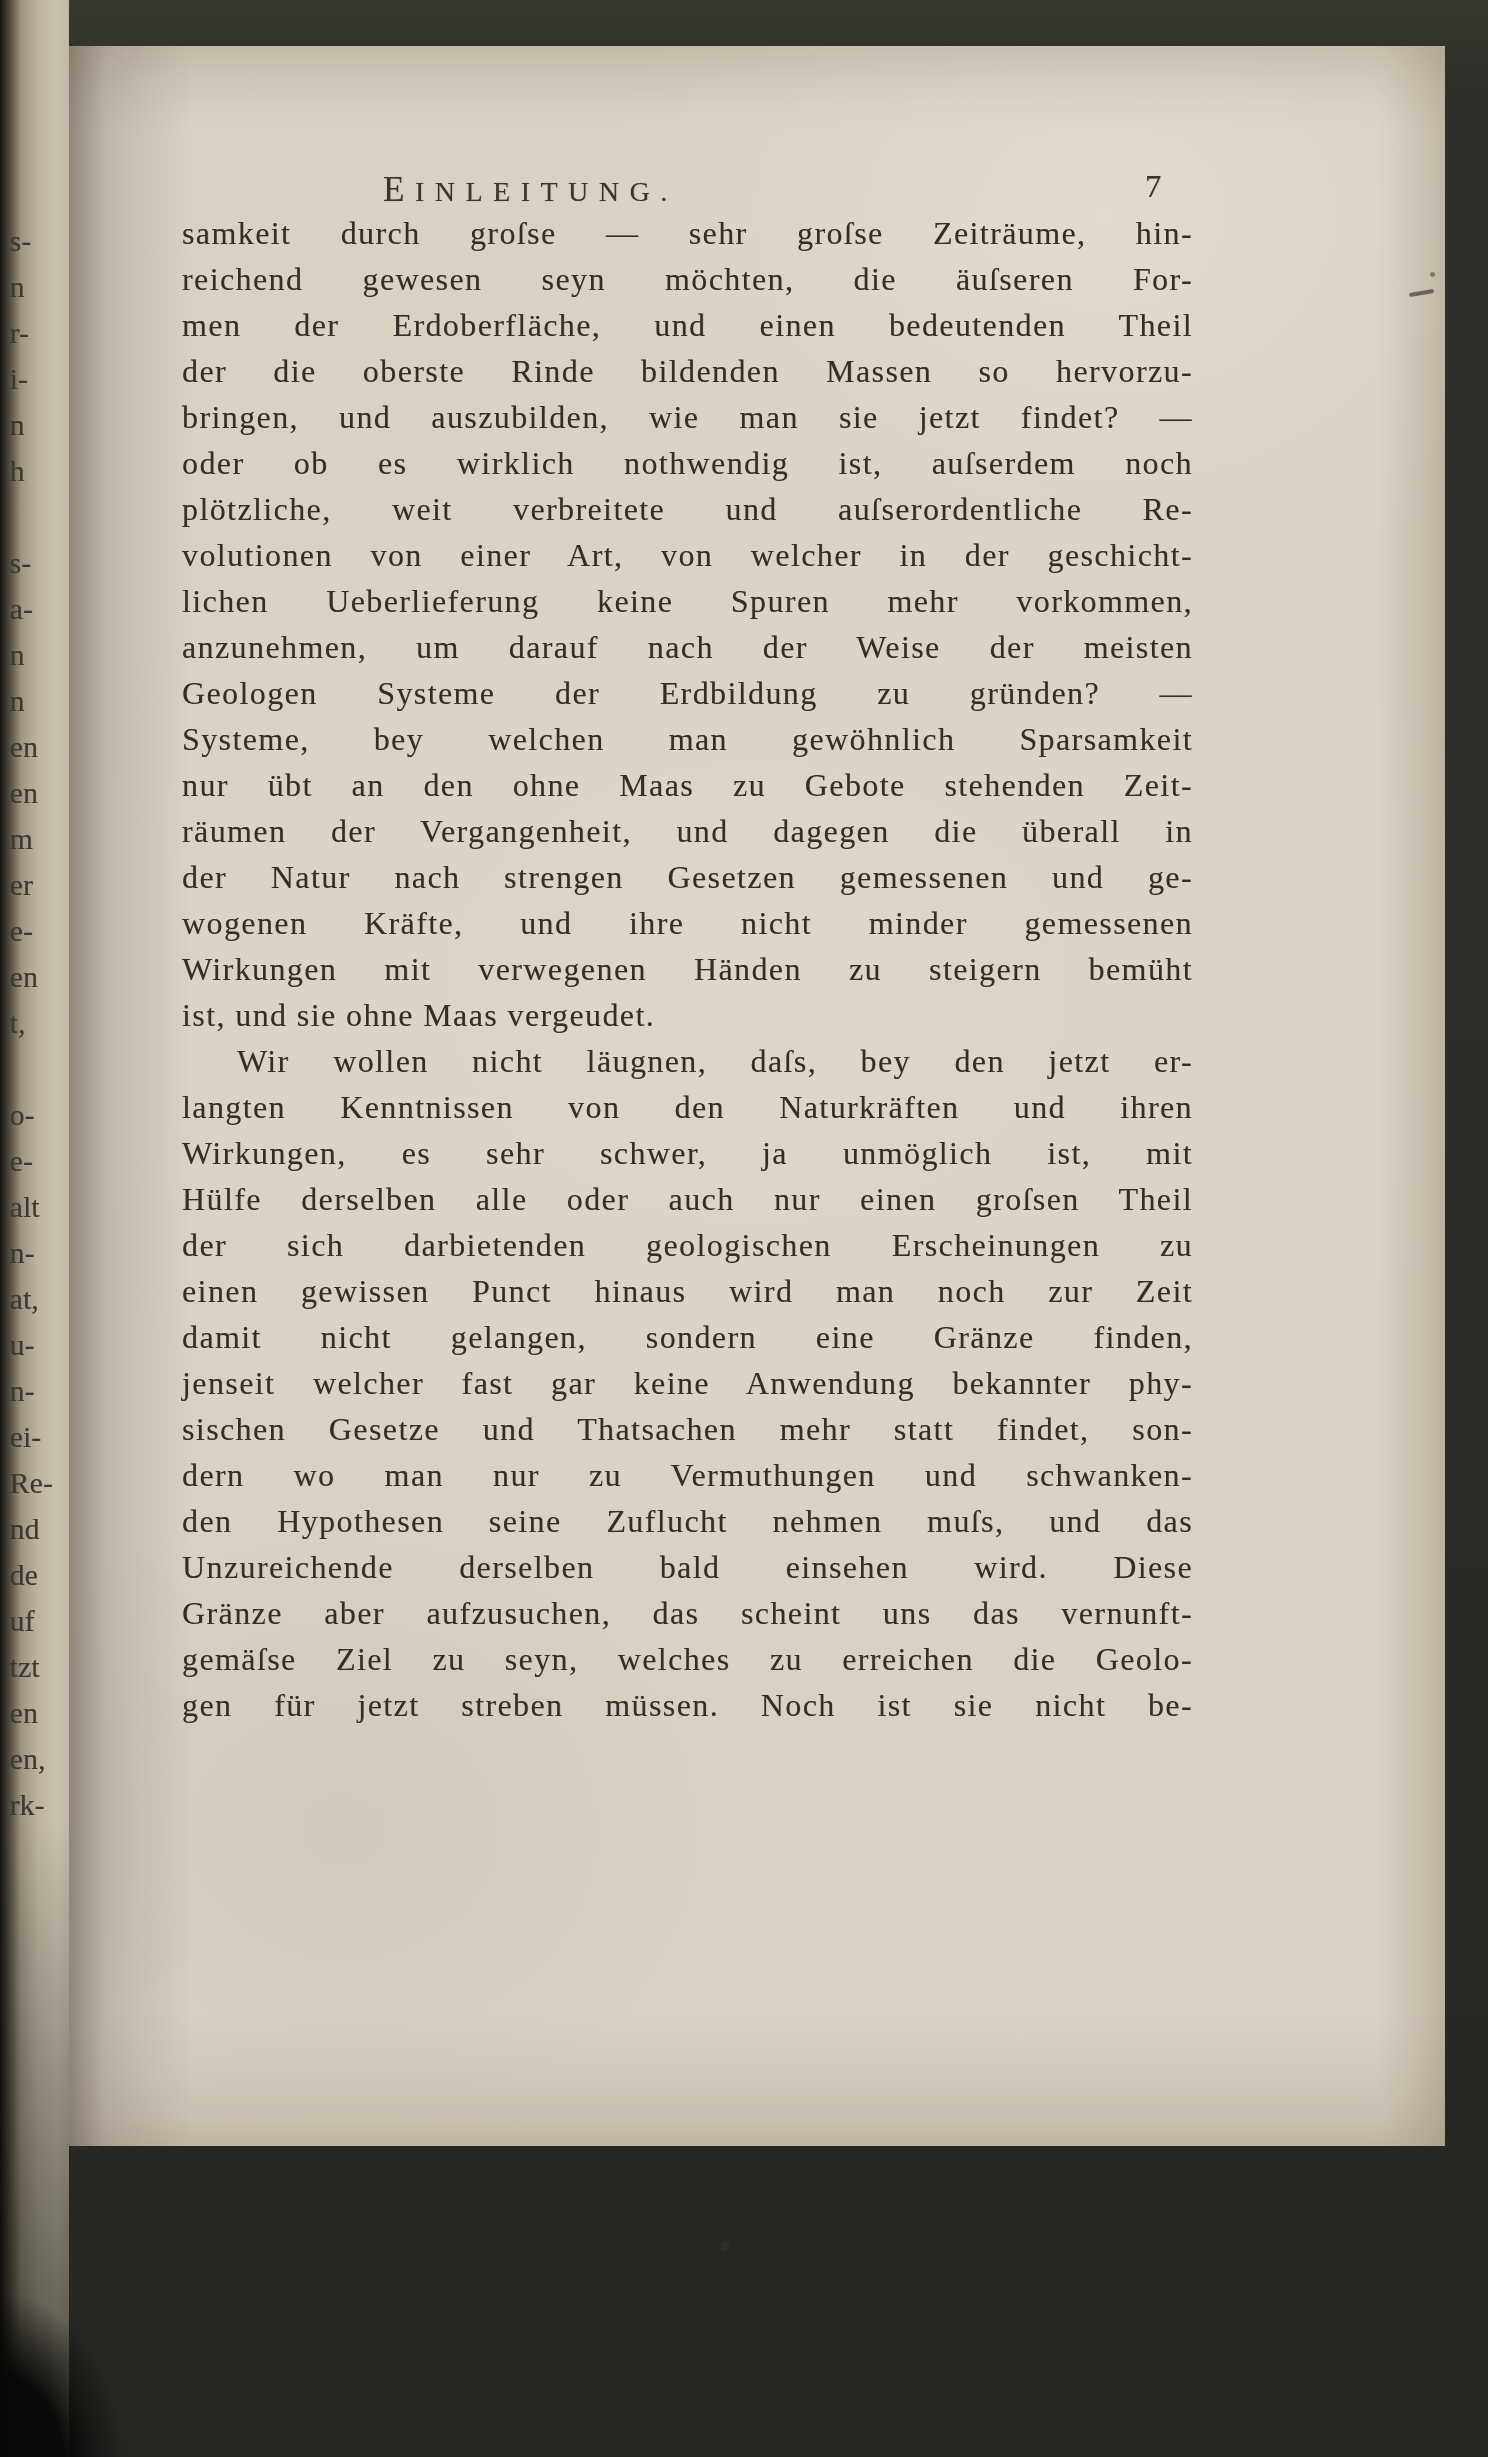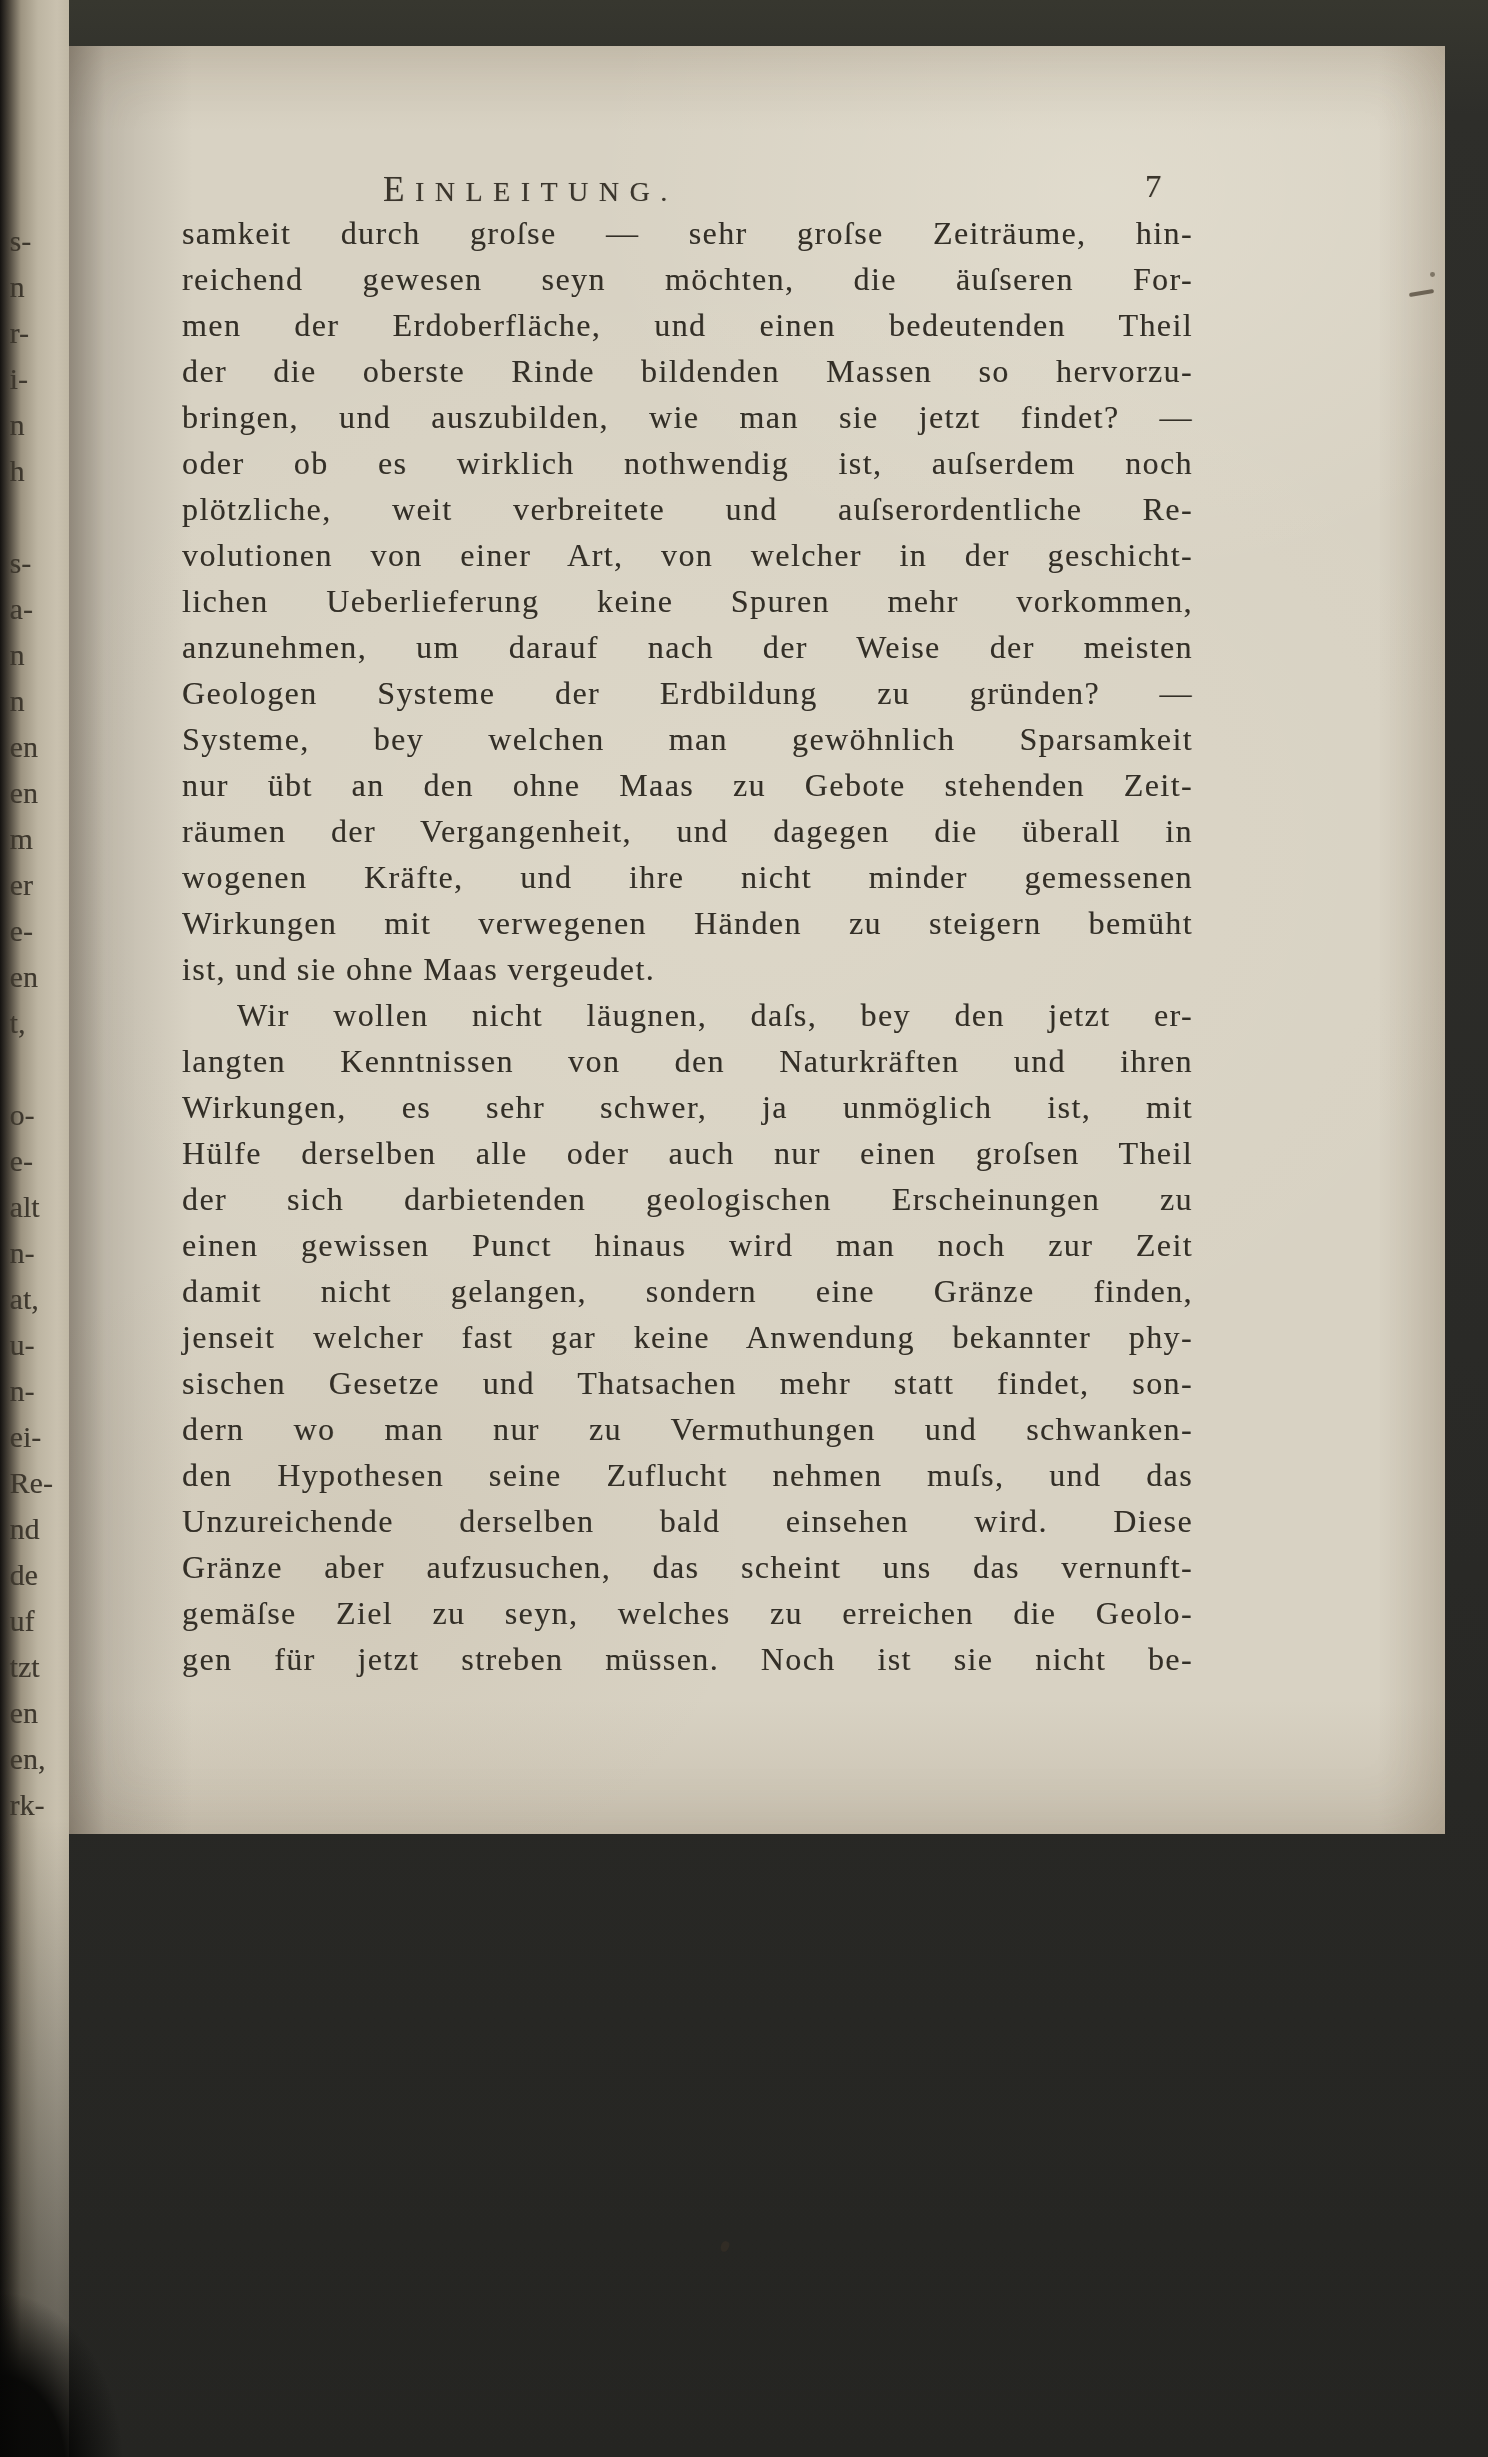--- a/index.html
+++ b/index.html
@@ -42,21 +42,21 @@
     font-size: 30px;
     color: #3e382e;
     white-space: nowrap;
     text-shadow: 0.3px 0.3px 0.5px rgba(40,35,28,0.3);
   }
 
   
   .page {
     position: absolute;
     left: 69px; top: 46px;
-    width: 1376px; height: 1788px;
+    width: 1376px; height: 2100px;
     background-color: #d8d2c3;
     background-image:
       radial-gradient(ellipse 860px 669px at 75% 8%, rgba(255,252,240,0.22), rgba(255,252,240,0) 60%),
       radial-gradient(ellipse 1147px 860px at 50% 45%, rgba(255,250,235,0.12), rgba(255,250,235,0) 70%),
       radial-gradient(ellipse 574px 478px at 20% 85%, rgba(150,130,100,0.10), rgba(150,130,100,0) 70%),
       linear-gradient(180deg, rgba(120,100,75,0.12) 0px, rgba(120,100,75,0) 86px),
       linear-gradient(270deg, rgba(110,90,65,0.18) 0px, rgba(110,90,65,0) 67px),
       linear-gradient(0deg, rgba(110,90,65,0.14) 0px, rgba(110,90,65,0) 134px);
     box-shadow: inset 0 0 67px rgba(95,80,58,0.18);
   }
@@ -200,20 +200,21 @@
         <div class="text-line">bringen, und auszubilden, wie man sie jetzt findet? —</div>
         <div class="text-line">oder ob es wirklich nothwendig ist, auſserdem noch</div>
         <div class="text-line">plötzliche, weit verbreitete und auſserordentliche Re-</div>
         <div class="text-line">volutionen von einer Art, von welcher in der geschicht-</div>
         <div class="text-line">lichen Ueberlieferung keine Spuren mehr vorkommen,</div>
         <div class="text-line">anzunehmen, um darauf nach der Weise der meisten</div>
         <div class="text-line">Geologen Systeme der Erdbildung zu gründen? —</div>
         <div class="text-line">Systeme, bey welchen man gewöhnlich Sparsamkeit</div>
         <div class="text-line">nur übt an den ohne Maas zu Gebote stehenden Zeit-</div>
         <div class="text-line">räumen der Vergangenheit, und dagegen die überall in</div>
+        <div class="text-line">der Natur nach strengen Gesetzen gemessenen und ge-</div>
         <div class="text-line">wogenen Kräfte, und ihre nicht minder gemessenen</div>
         <div class="text-line">Wirkungen mit verwegenen Händen zu steigern bemüht</div>
         <div class="text-line line-left">ist, und sie ohne Maas vergeudet.</div>
         <div class="text-line line-indent">Wir wollen nicht läugnen, daſs, bey den jetzt er-</div>
         <div class="text-line">langten Kenntnissen von den Naturkräften und ihren</div>
         <div class="text-line">Wirkungen, es sehr schwer, ja unmöglich ist, mit</div>
         <div class="text-line">Hülfe derselben alle oder auch nur einen groſsen Theil</div>
         <div class="text-line">der sich darbietenden geologischen Erscheinungen zu</div>
         <div class="text-line">einen gewissen Punct hinaus wird man noch zur Zeit</div>
         <div class="text-line">damit nicht gelangen, sondern eine Gränze finden,</div>

